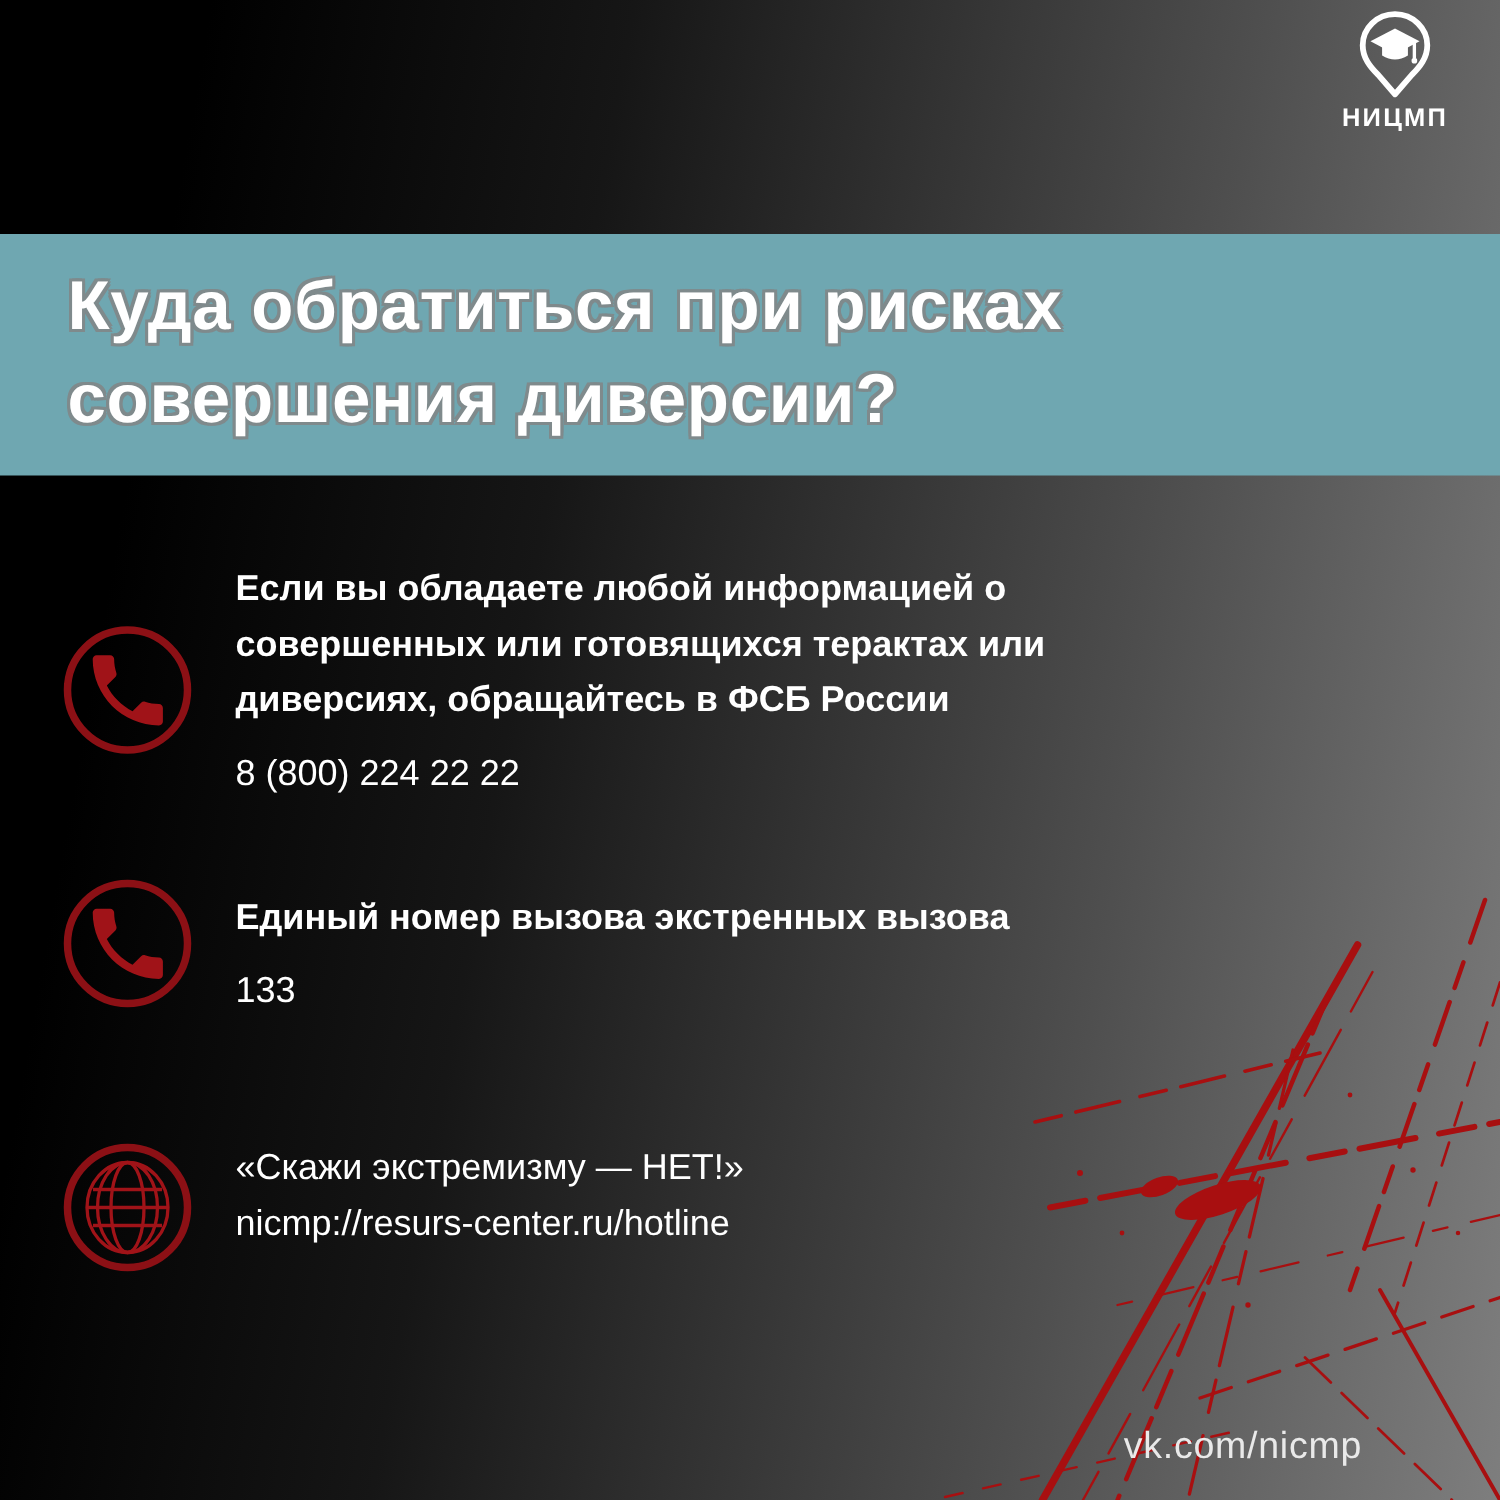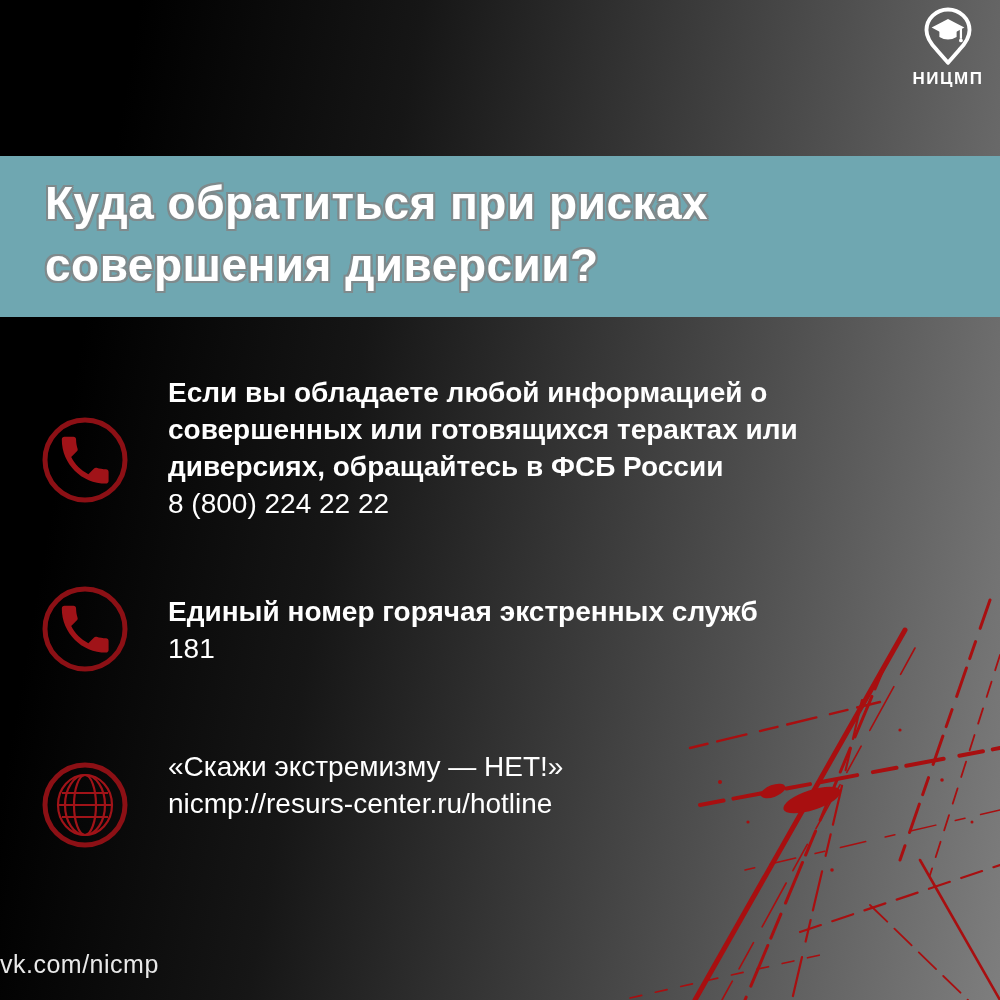--- a/index.html
+++ b/index.html
@@ -2,43 +2,43 @@
 <html><head>
 <meta charset="utf-8">
 <style>
   html,body{margin:0;padding:0;background:#222;}
   .canvas{
     position:relative;width:1000px;height:1000px;overflow:hidden;
     background:linear-gradient(100deg,#000000 12%,#161616 36%,#4f4f4f 72%,#7e7e7e 100%);
     font-family:"Liberation Sans",sans-serif;color:#ffffff;
   }
   
-  .logo{position:absolute;top:6px;right:2px;width:100px;text-align:center;}
+  .logo{position:absolute;top:6px;right:20px;width:100px;text-align:center;}
   .logo svg{display:block;margin:0 auto;}
   .logo-text{margin-top:1px;font-size:17px;font-weight:bold;letter-spacing:1.5px;color:#fff;}
   
   .band{position:absolute;left:0;top:156px;width:1000px;height:161px;background:#6fa7b1;}
   .band h1{
     margin:0;padding:16px 24px 0 45px;
     font-size:46px;line-height:62px;font-weight:bold;letter-spacing:.5px;
     white-space:pre-line;color:#ffffff;
     text-shadow:2px 2px 0 #7f8a8c,-2px -2px 0 #7f8a8c,2px -2px 0 #7f8a8c,-2px 2px 0 #7f8a8c,
                 2px 0 0 #7f8a8c,-2px 0 0 #7f8a8c,0 2px 0 #7f8a8c,0 -2px 0 #7f8a8c;
   }
   
   .icon{position:absolute;left:40px;width:90px;height:90px;}
   .ic1{top:415px}.ic2{top:584px}.ic3{top:760px}
-  .item{position:absolute;left:168px;width:700px;font-size:28px;line-height:37px;}
+  .item{position:absolute;left:157px;width:700px;font-size:24px;line-height:37px;}
   .i1{top:374px}.i2{top:593px}.i3{top:748px}
   .item-bold{font-weight:bold;white-space:pre-line;}
-  .item-reg{font-weight:normal;white-space:pre-line;}
+  .item-reg{font-weight:normal;white-space:pre-line;margin-top:12px;}
   
   .grunge{position:absolute;left:570px;top:570px;width:430px;height:430px;}
   
-  .footer{position:absolute;left:0;top:950px;width:908px;text-align:left;
+  .footer{position:absolute;left:0;top:950px;width:908px;text-align:right;
           font-size:25px;letter-spacing:.5px;color:#e9e9e9;}
 </style>
 </head>
 <body>
 
 <div class="canvas">
 
   <div class="logo">
     <svg width="62" height="62" viewBox="0 0 64 72">
       <path d="M32 4 C18 4 7 15 7 28 C7 38 13 45 19 51 L32 66 L45 51 C51 45 57 38 57 28 C57 15 46 4 32 4 Z" fill="none" stroke="#ffffff" stroke-width="4.5" stroke-linejoin="round"></path>
@@ -64,22 +64,22 @@
 совершенных или готовящихся терактах или
 диверсиях,  обращайтесь в ФСБ России</div>
     <div class="item-reg">8 (800) 224 22 22</div>
   </div>
 
   <svg class="icon ic2" viewBox="0 0 90 90">
     <circle cx="45" cy="45" r="40" fill="none" stroke="#8c1015" stroke-width="5"></circle>
     <path transform="translate(14,14) scale(2.6)" fill="#a01318" d="M6.62 10.79c1.44 2.83 3.76 5.14 6.59 6.59l2.2-2.2c.27-.27.67-.36 1.02-.24 1.12.37 2.33.57 3.57.57.55 0 1 .45 1 1V20c0 .55-.45 1-1 1-9.39 0-17-7.61-17-17 0-.55.45-1 1-1h3.5c.55 0 1 .45 1 1 0 1.25.2 2.45.57 3.57.11.35.03.74-.25 1.02l-2.2 2.2z"></path>
   </svg>
   <div class="item i2">
-    <div class="item-bold">Единый номер горячая экстренных служб</div>
-    <div class="item-reg">181</div>
+    <div class="item-bold">Единый номер вызова экстренных вызова</div>
+    <div class="item-reg">133</div>
   </div>
 
   <svg class="icon ic3" viewBox="0 0 90 90">
     <circle cx="45" cy="45" r="40" fill="none" stroke="#8c1015" stroke-width="5"></circle>
     <g fill="none" stroke="#a01318" stroke-width="2.2">
       <ellipse cx="45" cy="45" rx="27" ry="30"></ellipse>
       <ellipse cx="45" cy="45" rx="11" ry="30"></ellipse>
       <ellipse cx="45" cy="45" rx="20" ry="30"></ellipse>
       <line x1="22" y1="33" x2="68" y2="33"></line>
       <line x1="18" y1="45" x2="72" y2="45"></line>

